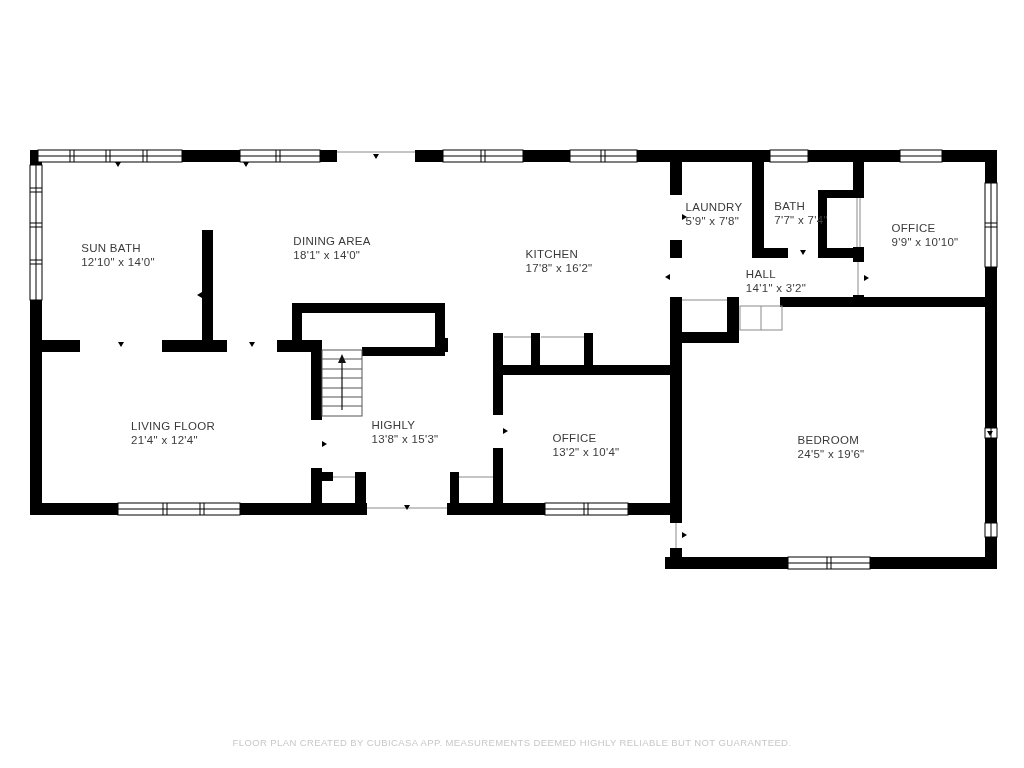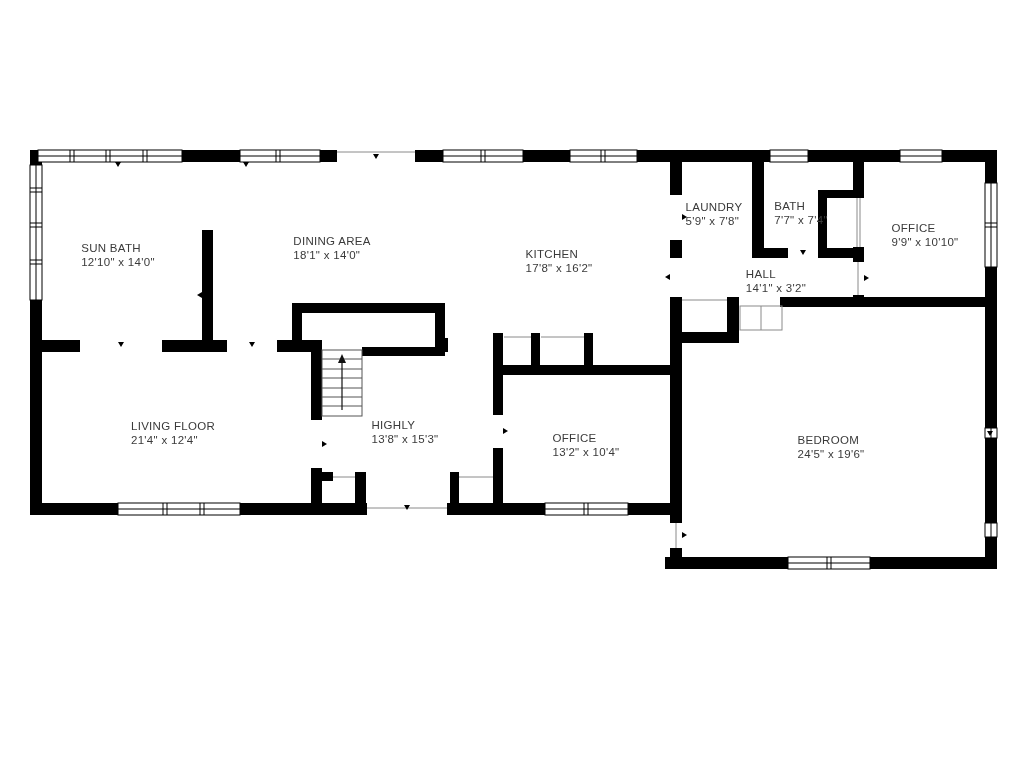--- a/index.html
+++ b/index.html
@@ -289,13 +289,14 @@
     <div class="room-label" style="left:586px;top:445px">
       <span class="nm">OFFICE</span>
       <span class="dm">13'2" x 10'4"</span>
     </div>
     <div class="room-label" style="left:831px;top:447px">
       <span class="nm">BEDROOM</span>
       <span class="dm">24'5" x 19'6"</span>
     </div>
   </div>
 
+  <div class="footer">FLOOR PLAN CREATED BY CUBICASA APP. MEASUREMENTS DEEMED HIGHLY RELIABLE BUT NOT GUARANTEED.</div>
 </div>
 
 </body></html>

